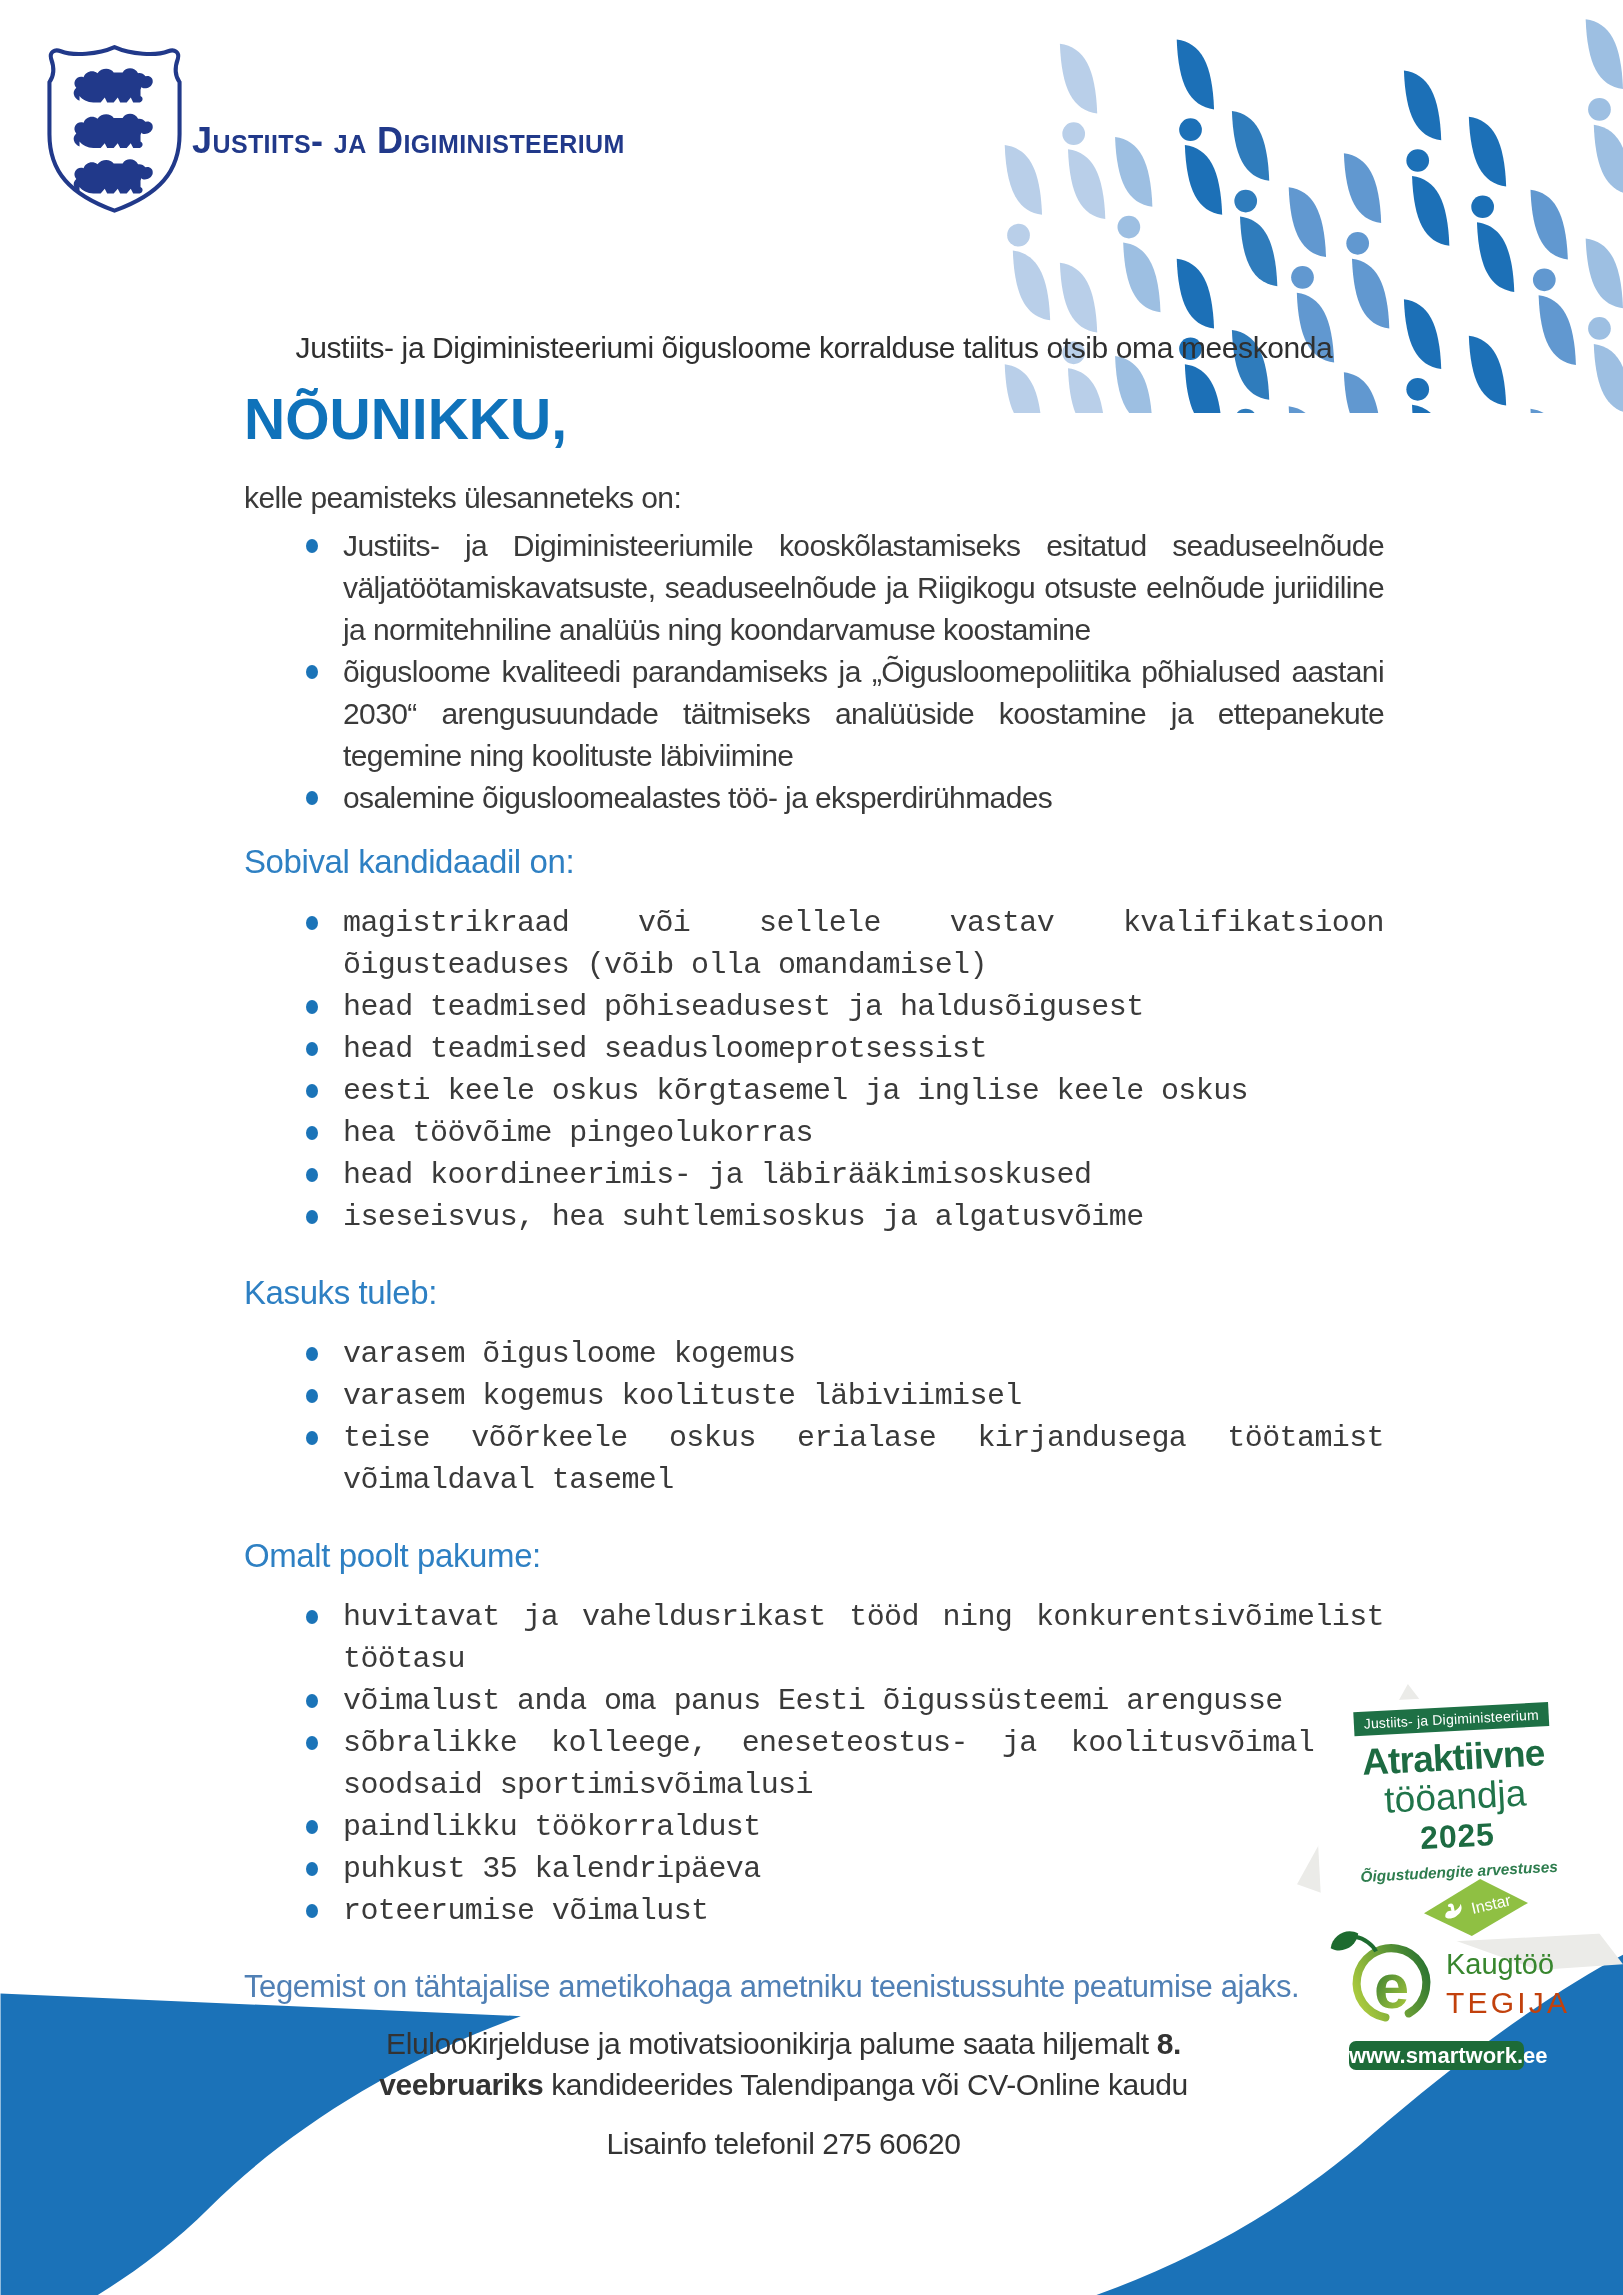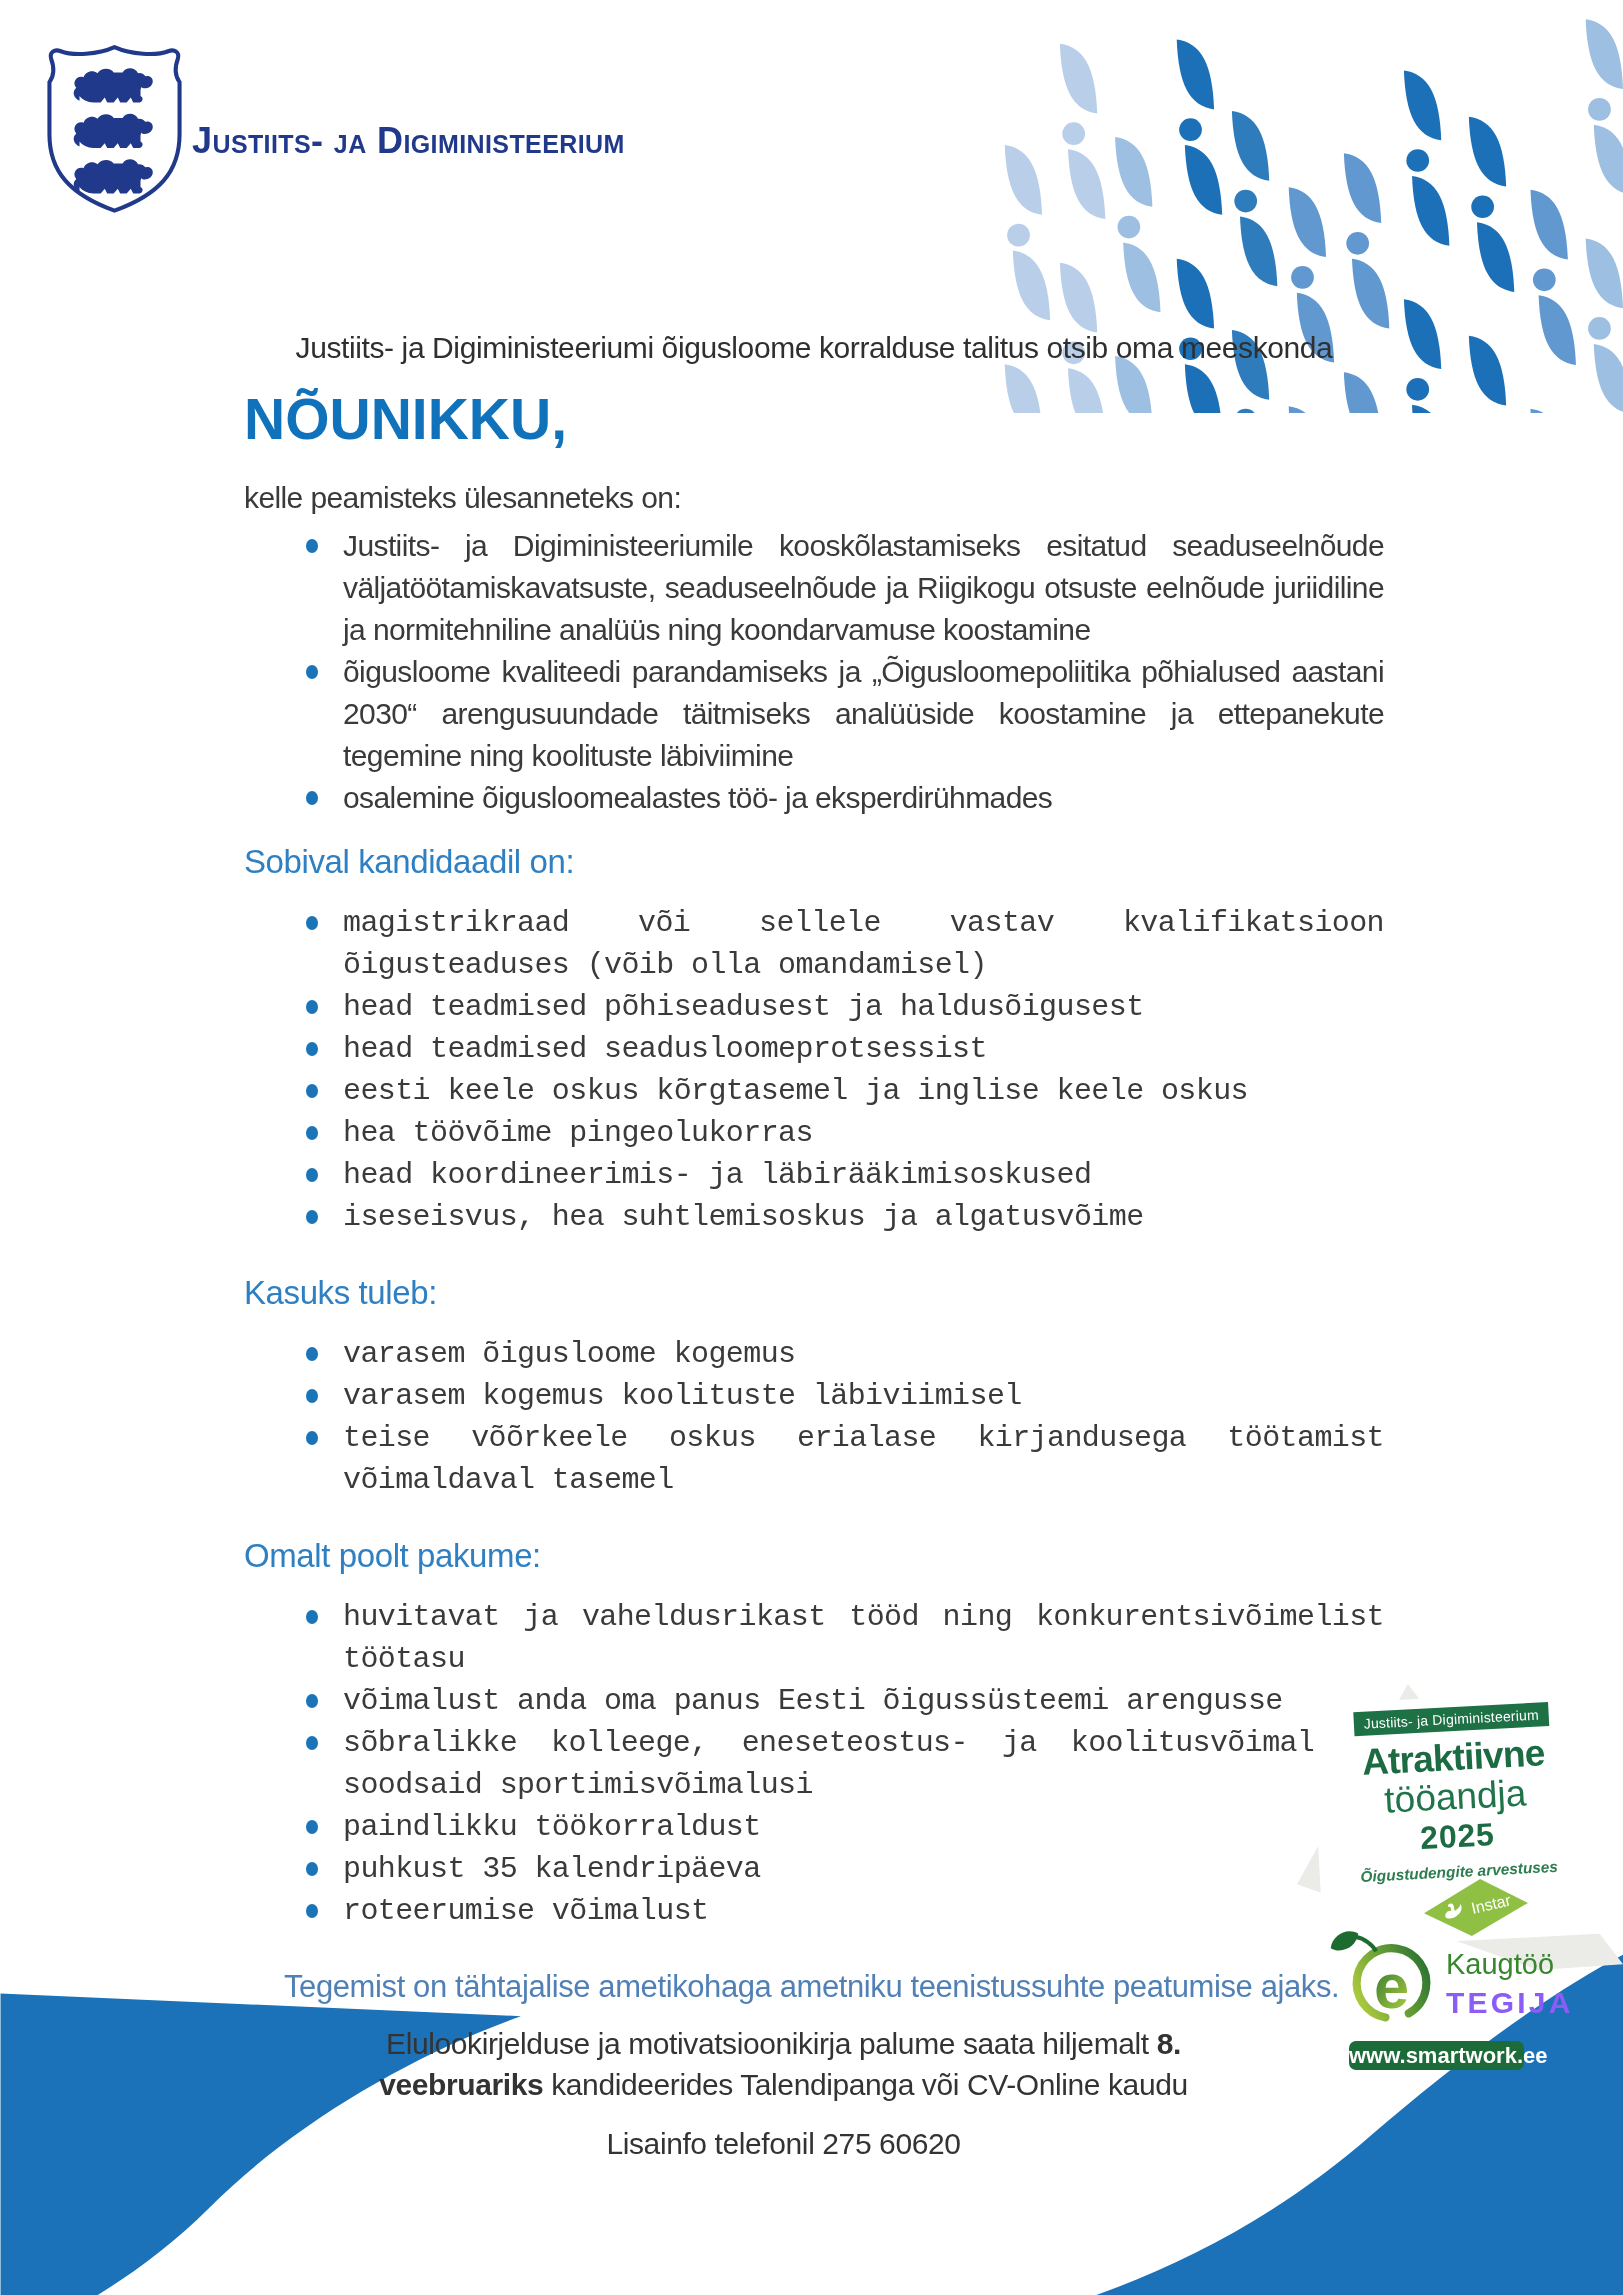--- a/index.html
+++ b/index.html
@@ -20,21 +20,21 @@
   .page-title{margin-top:21px;font-size:57px;font-weight:bold;color:#0f72ba;}
   .lead{margin-top:29px;font-size:30px;letter-spacing:-0.6px;color:#3a3a3a;}
   ul.blist{margin:9.7px 0 0 0;padding:0;list-style:none;}
   ul.blist li{position:relative;padding-left:99px;line-height:42px;font-size:30px;
       letter-spacing:-0.6px;color:#3a3a3a;text-align:justify;}
   ul.blist .dot{position:absolute;left:62px;top:14px;width:12px;height:14px;border-radius:50%;
       background:#1b74b8;}
   h2.section{margin:36px 0 0 0;font-size:33px;font-weight:400;color:#2e80c3;letter-spacing:-0.4px;}
   h2.section.first{margin-top:24px;}
   h2.section + ul.blist{margin-top:21px;font-family:Liberation Mono, monospace;}
-  .note{margin-top:37px;font-size:31px;letter-spacing:-0.4px;color:#5080b5;margin-left:40px;}
+  .note{margin-top:37px;font-size:31px;letter-spacing:-0.4px;color:#5080b5;}
 
   
   .wave{position:absolute;z-index:1;}
   .wave-left{left:0;top:1987px;}
   .wave-right{left:1080px;top:1891px;}
 
   
   .apply-block{position:absolute;left:349px;top:2023px;width:869px;z-index:4;
       text-align:center;font-size:30px;line-height:41px;letter-spacing:-0.4px;color:#333;}
   .apply-block .bold{font-weight:bold;}
@@ -57,21 +57,21 @@
       -webkit-clip-path:polygon(0 60%,54% 0,100% 42%,46% 100%);
       clip-path:polygon(0 60%,54% 0,100% 42%,46% 100%);
       display:flex;align-items:center;justify-content:center;}
   .attr-ribbon .rib-inner{display:flex;align-items:center;gap:6.5px;transform:rotate(-13deg);
       color:#fff;font-size:16px;}
 
   
   .badge-remote{position:absolute;left:1308px;top:1914px;z-index:3;}
   .remote-text{position:absolute;left:1446px;top:1948px;z-index:3;}
   .remote-line1{font-size:29px;font-weight:500;color:#38862e;}
-  .remote-line2{margin-top:4.9px;font-size:30px;font-weight:700;letter-spacing:3.2px;color:#8b5cf6;}
+  .remote-line2{margin-top:4.9px;font-size:30px;font-weight:400;letter-spacing:3.2px;color:#c2410c;}
   .remote-url{position:absolute;left:1349px;top:2041px;width:175px;height:29px;z-index:3;
       background:#1d6b38;color:#fff;font-size:22px;font-weight:600;text-align:center;
       line-height:29px;border-radius:7px;}
 </style>
 </head>
 <body>
 
 <div class="page">
 
   <div class="header-logo">

